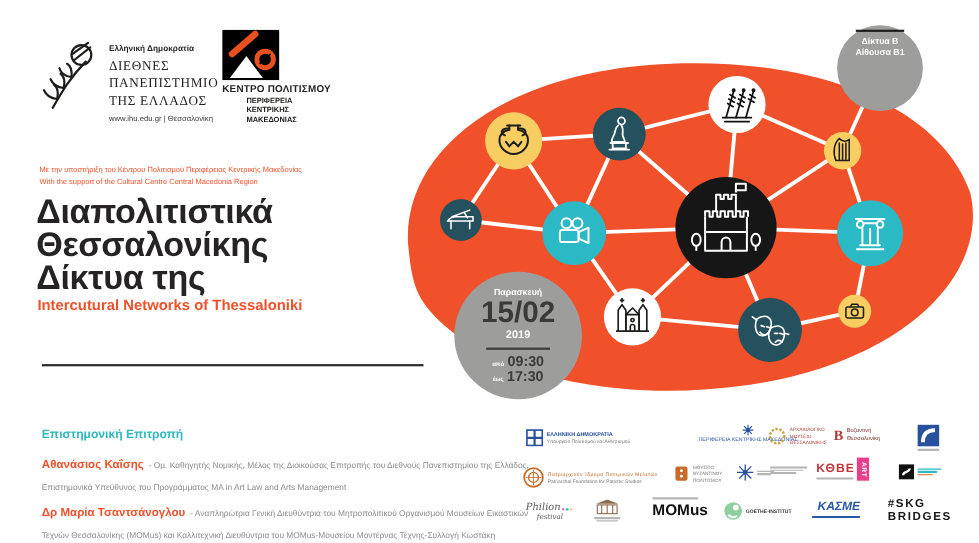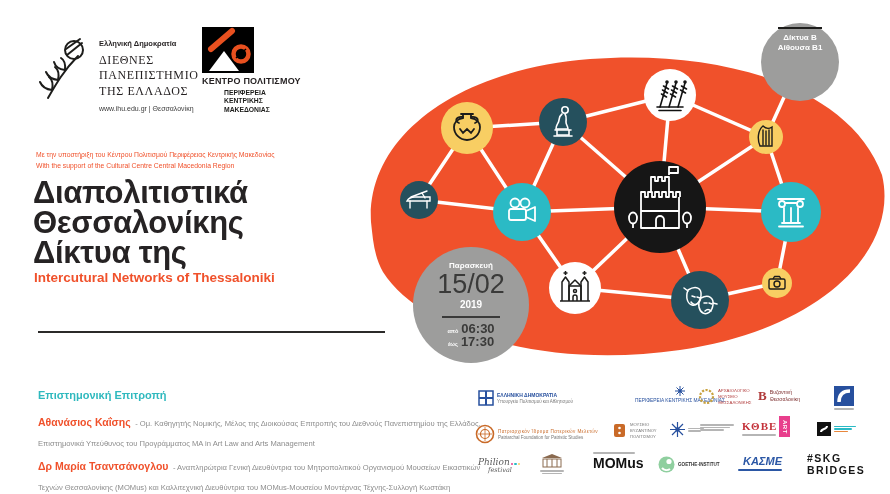--- a/index.html
+++ b/index.html
@@ -27,21 +27,21 @@
   .support{position:absolute;left:36px;top:150px;font-size:6.8px;line-height:1.55;color:#F0512B;}
   .title{position:absolute;left:33px;top:178px;font-size:31px;font-weight:800;line-height:.96;
          letter-spacing:-.3px;color:#262324;}
   .subtitle{position:absolute;left:34px;top:270px;font-size:13.5px;font-weight:800;color:#F0512B;}
   .rule{position:absolute;left:38px;top:331px;width:347px;height:2px;background:#2B2A29;}
 
   
   .datec{position:absolute;left:413px;top:247px;width:116px;height:116px;border-radius:50%;
          background:#9D9D9C;text-align:center;z-index:4;}
   .d-week{font-size:8px;font-weight:800;color:#fff;margin-top:14px;}
-  .d-date{font-size:27px;font-weight:400;color:#3A3A39;line-height:1;margin-top:1px;}
+  .d-date{font-size:27px;font-weight:700;color:#3A3A39;line-height:1;margin-top:1px;}
   .d-year{font-size:10px;font-weight:800;color:#fff;margin-top:1px;}
   .d-div{width:58px;height:1.5px;background:#3A3A39;margin:6px auto 4px;}
   .d-time{display:flex;justify-content:center;align-items:baseline;gap:3px;line-height:1.05;}
   .d-lab{font-size:5.5px;color:#fff;font-weight:bold;}
   .d-val{font-size:13px;font-weight:900;color:#3A3A39;}
 
   
   .committee{position:absolute;left:38px;top:389px;width:448px;}
   .com-h{font-size:11px;font-weight:800;color:#2FB9BE;margin-bottom:10px;}
   .member{margin-bottom:4px;line-height:1.25;}
@@ -54,21 +54,21 @@
   .pcol{display:flex;flex-direction:column;gap:1px;}
   .bar{background:#b5b5b5;height:1.5px;border-radius:1px;}
   .tealbar{background:#2BBAC5;}
   .orangebar{background:#E8873C;}
   .p-blue{color:#27509E;font-weight:bold;font-size:5px;}
   .p-gray{color:#777;font-size:4.5px;}
   .p-red{color:#B03A3A;font-size:4.3px;line-height:1.2;}
   .p-glyphB{font-family:"Liberation Serif",serif;font-size:13px;font-weight:bold;color:#B03A3A;line-height:1;}
   .p-byz{color:#7c2d2d;font-size:5.2px;line-height:1.2;}
   .p-patr1{color:#C96A28;font-size:4.6px;letter-spacing:.4px;}
-  .p-kthbe{font-size:11px;font-weight:800;color:#C4333B;letter-spacing:1px;line-height:1;font-family:Liberation Serif, serif;}
+  .p-kthbe{font-size:11px;font-weight:800;color:#C4333B;letter-spacing:1px;line-height:1;}
   .p-art{width:11px;height:21px;background:#E83E8C;color:#fff;display:flex;align-items:center;justify-content:center;}
   .p-art span{writing-mode:vertical-rl;font-size:6px;font-weight:bold;letter-spacing:.5px;}
   .p-philion{font-family:"DejaVu Serif",serif;font-style:italic;color:#5a5a5a;font-size:9px;line-height:1;}
   .p-philion .f2{font-size:6.5px;display:block;margin-left:10px;}
   .dot{display:inline-block;width:2.5px;height:2.5px;border-radius:50%;margin-left:1px;}
   .p-momus{font-size:14px;font-weight:900;color:#111;line-height:1;}
   .p-goethe{font-size:4.6px;font-weight:bold;color:#333;}
   .p-kasme{font-size:11px;font-weight:900;font-style:italic;color:#2B57A5;line-height:1;}
   .p-skg{font-size:10.5px;font-weight:800;letter-spacing:1.5px;color:#161616;line-height:1.15;}
 </style>
@@ -281,21 +281,21 @@
   <div class="subtitle">Intercutural Networks of Thessaloniki</div>
   <div class="rule"></div>
 
   <div class="datec">
     <div class="d-week">Παρασκευή</div>
     <div class="d-date">15/02</div>
     <div class="d-year">2019</div>
     <div class="d-div"></div>
     <div class="d-time">
       <span class="d-lab">από</span>
-      <span class="d-val">06:30</span>
+      <span class="d-val">09:30</span>
     </div>
     <div class="d-time">
       <span class="d-lab">έως</span>
       <span class="d-val">17:30</span>
     </div>
   </div>
 
   <div class="committee">
     <div class="com-h">Επιστημονική Επιτροπή</div>
     <div class="member">

